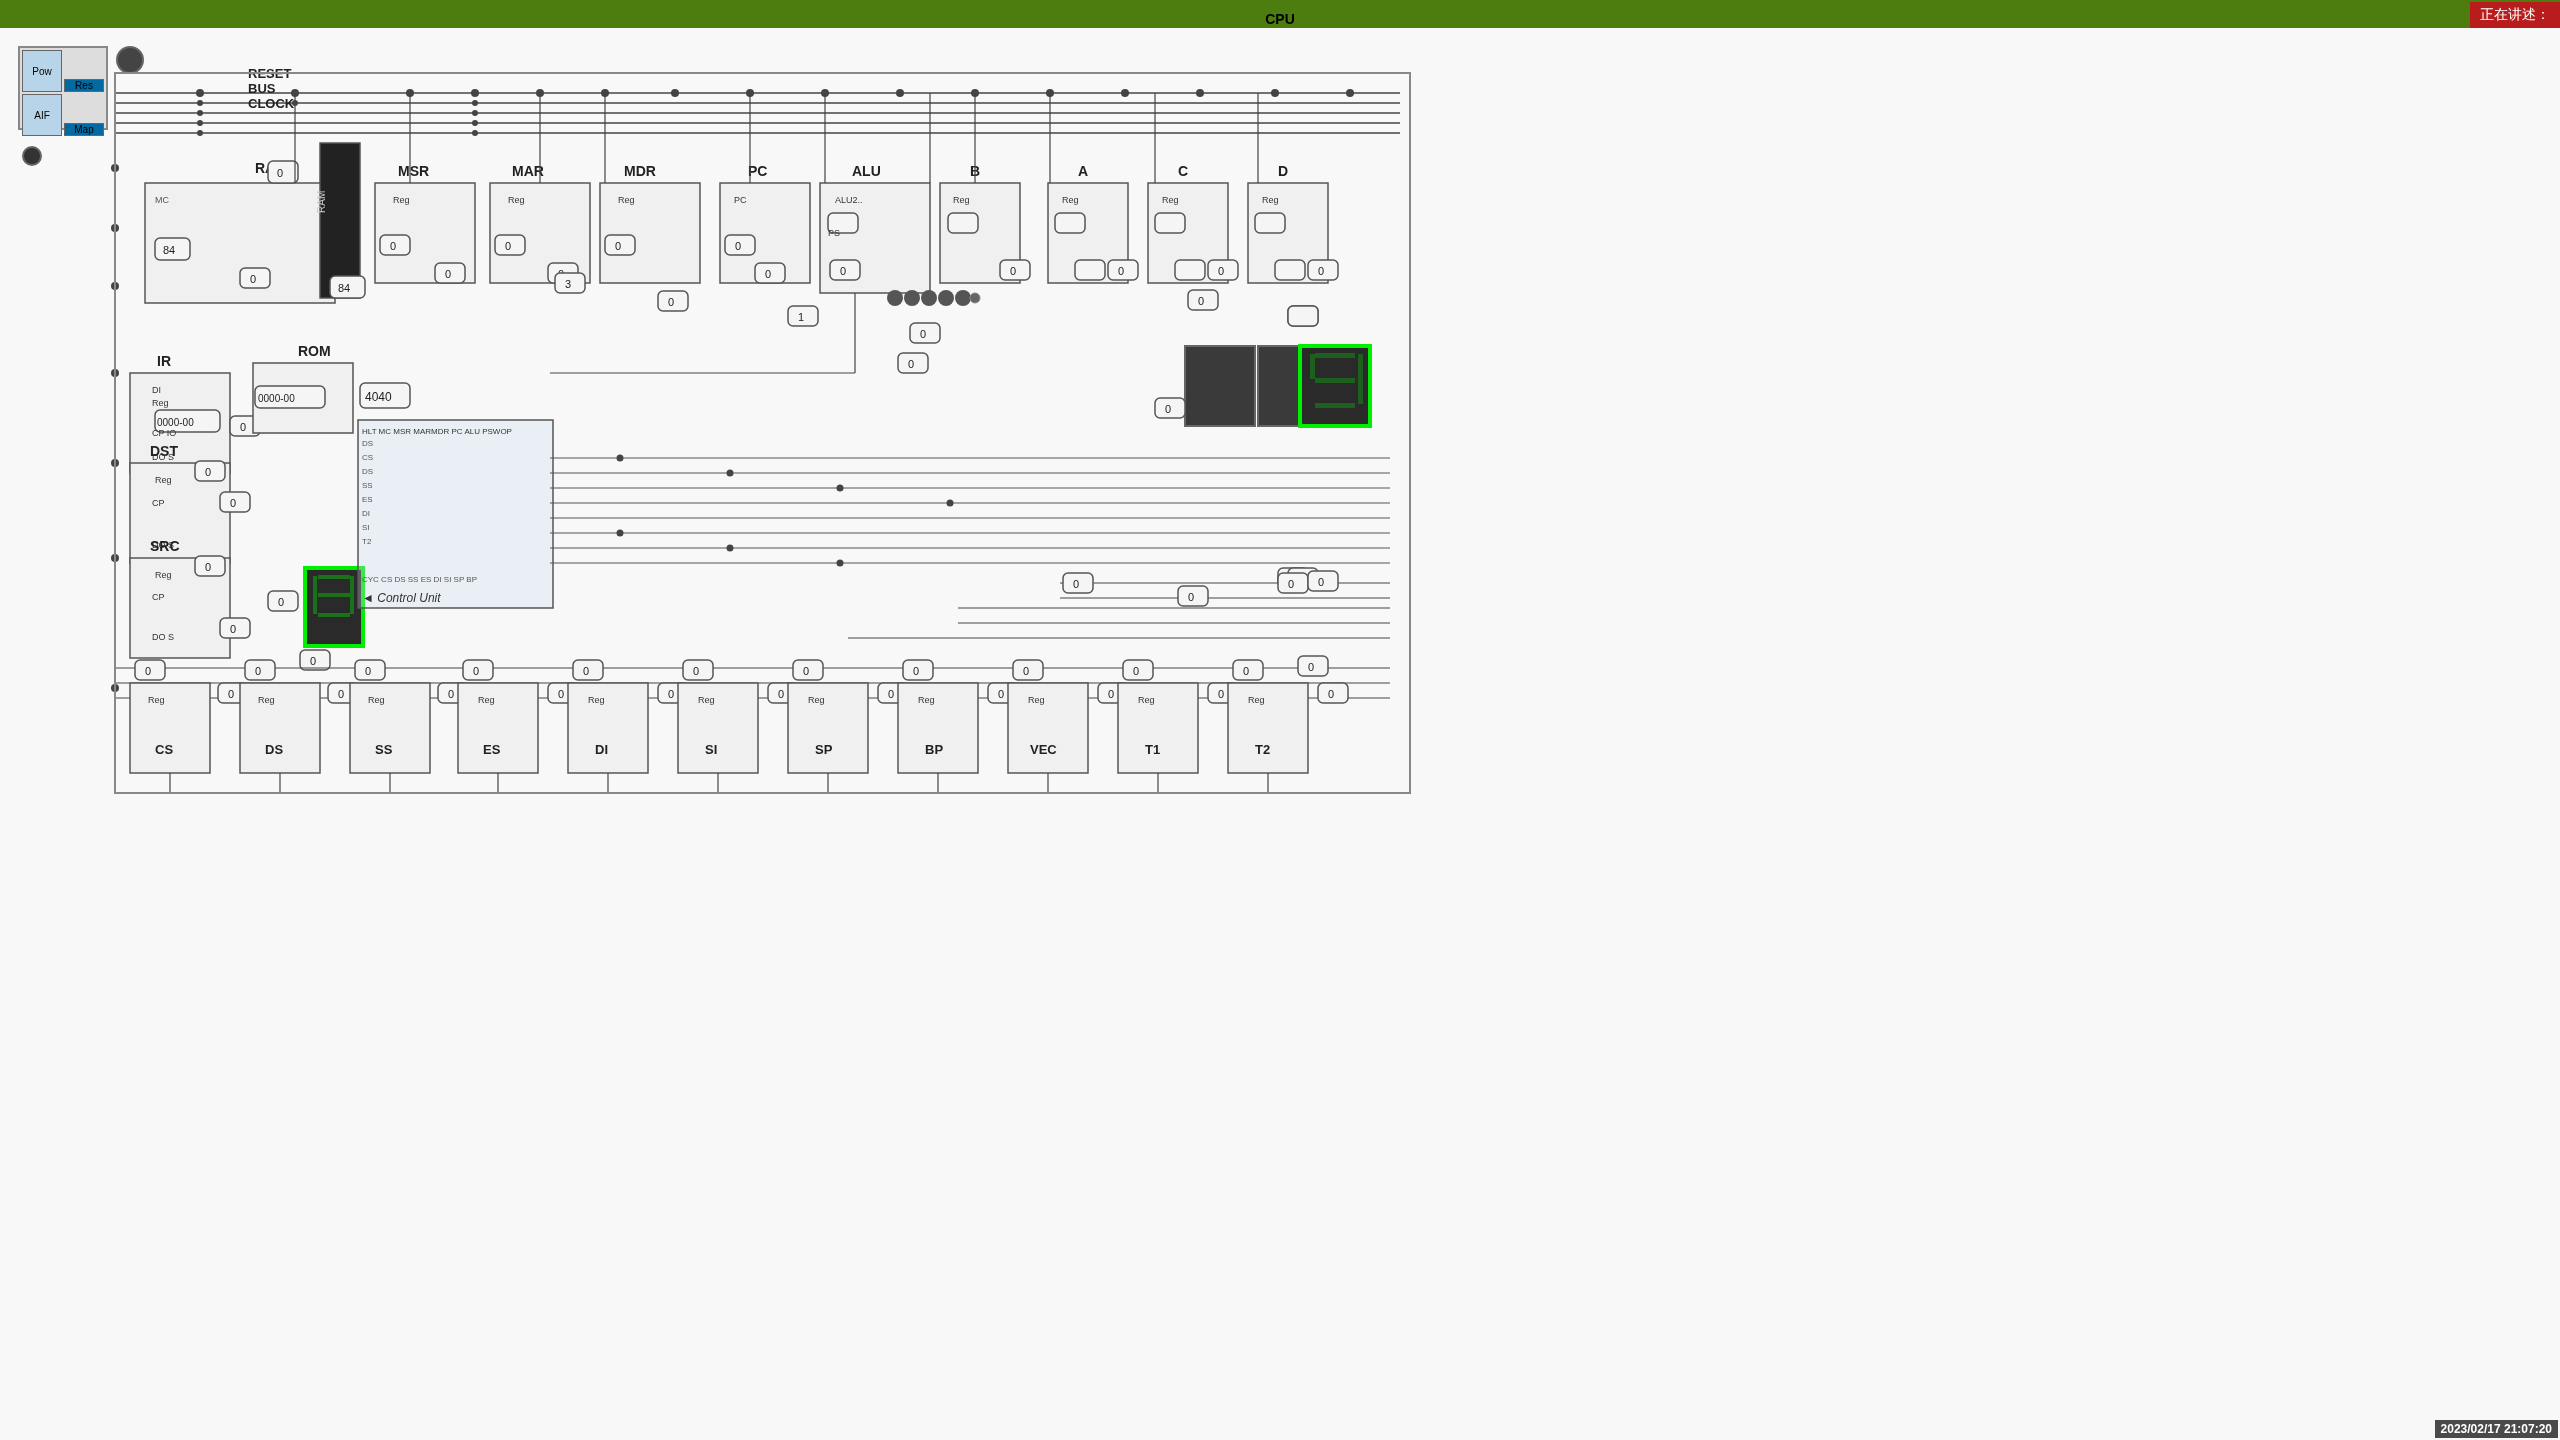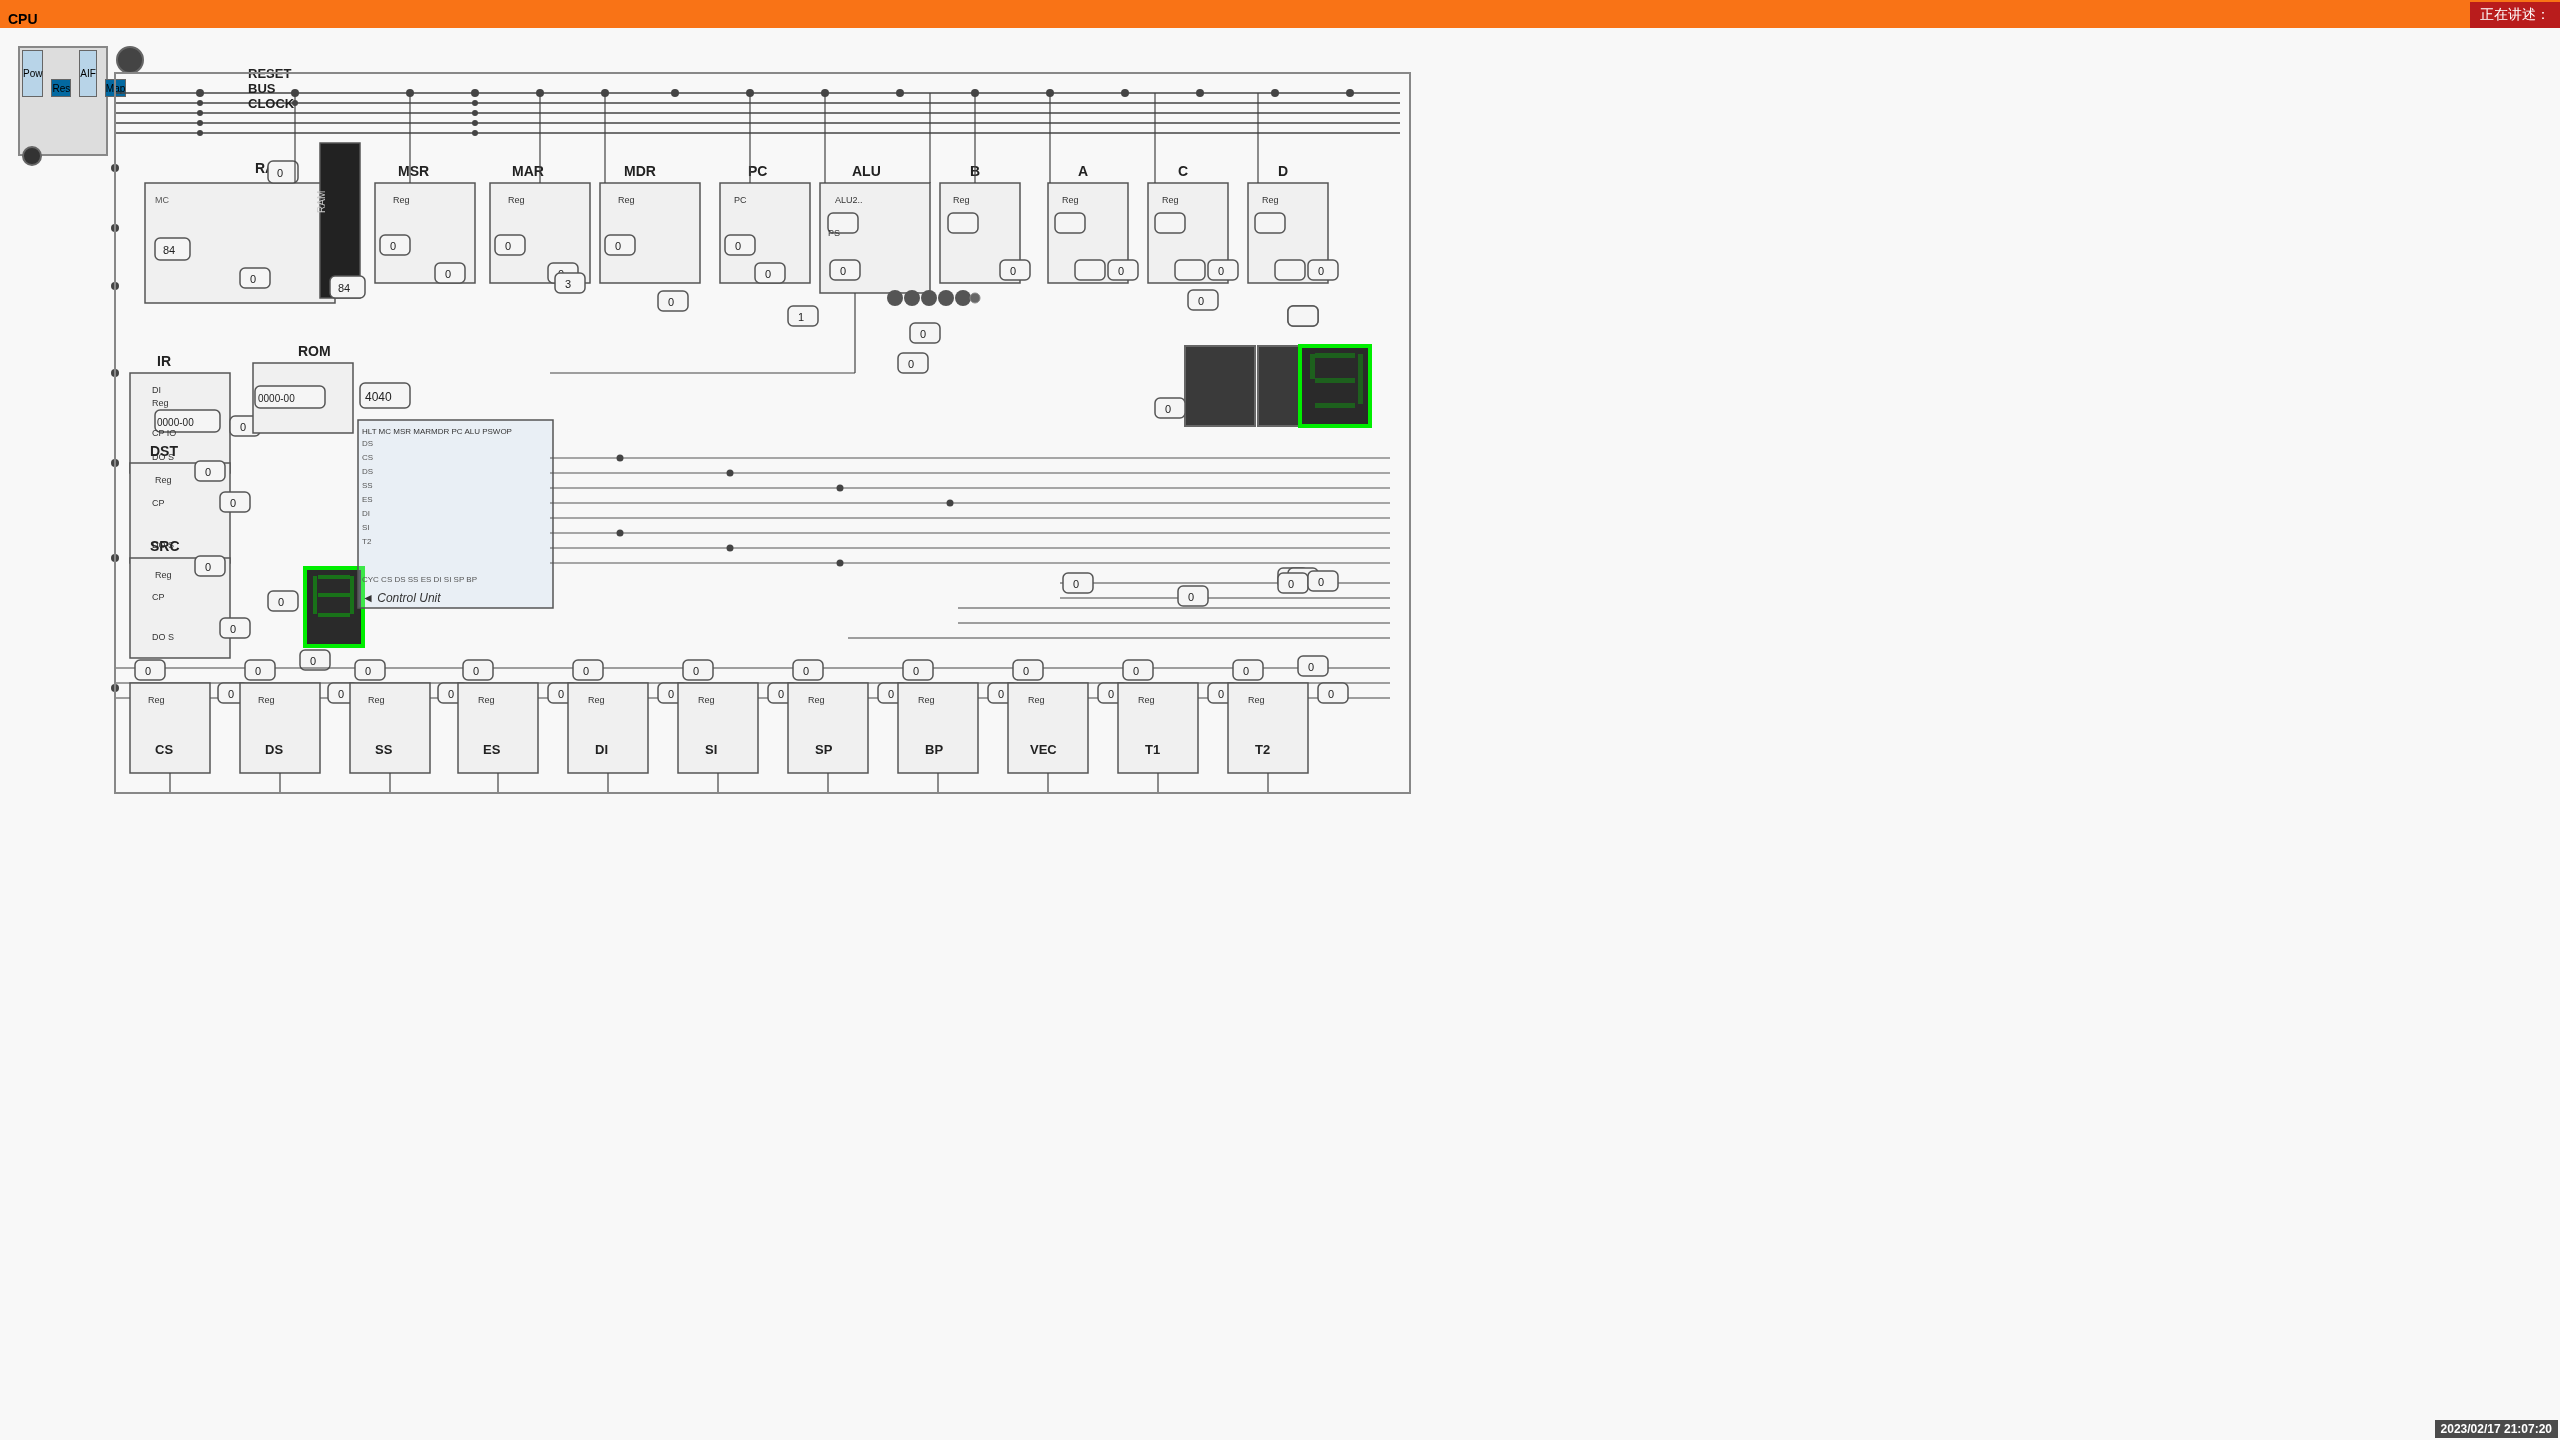--- a/index.html
+++ b/index.html
@@ -11,25 +11,26 @@
       font-size: 11px;
       overflow: hidden;
       position: relative;
     }
 
     
     #title-bar {
       position: absolute;
       top: 0; left: 0;
       width: 100%; height: 38px;
-      background: #f97316;
+      background: #4d7c0f;
       border-bottom: 1px solid #ccc;
       display: flex;
       align-items: center;
       padding: 0 8px;
+      justify-content: center;
     }
 
     
     #top-right-overlay {
       position: absolute;
       top: 2px;
       right: 0;
       background: #b91c1c;
       color: #fff;
       padding: 4px 10px;
@@ -59,27 +60,27 @@
       height: 1412px;
       background: #f8f8f8;
     }
 
     
     #control-panel {
       position: absolute;
       top: 18px;
       left: 18px;
       width: 90px;
-      height: 110px;
+      height: 84px;
       border: 2px solid #888;
       background: #ddd;
       display: grid;
-      grid-template-columns: 1fr 1fr 1fr 1fr;
+      grid-template-columns: 1fr 1fr;
       grid-template-rows: 1fr 1fr;
-      gap: 8px;
+      gap: 2px;
       padding: 2px;
     }
 
     .ctrl-btn {
       background: #b8d4e8;
       border: 1px solid #666;
       font-size: 10px;
       display: flex;
       align-items: center;
       justify-content: center;

